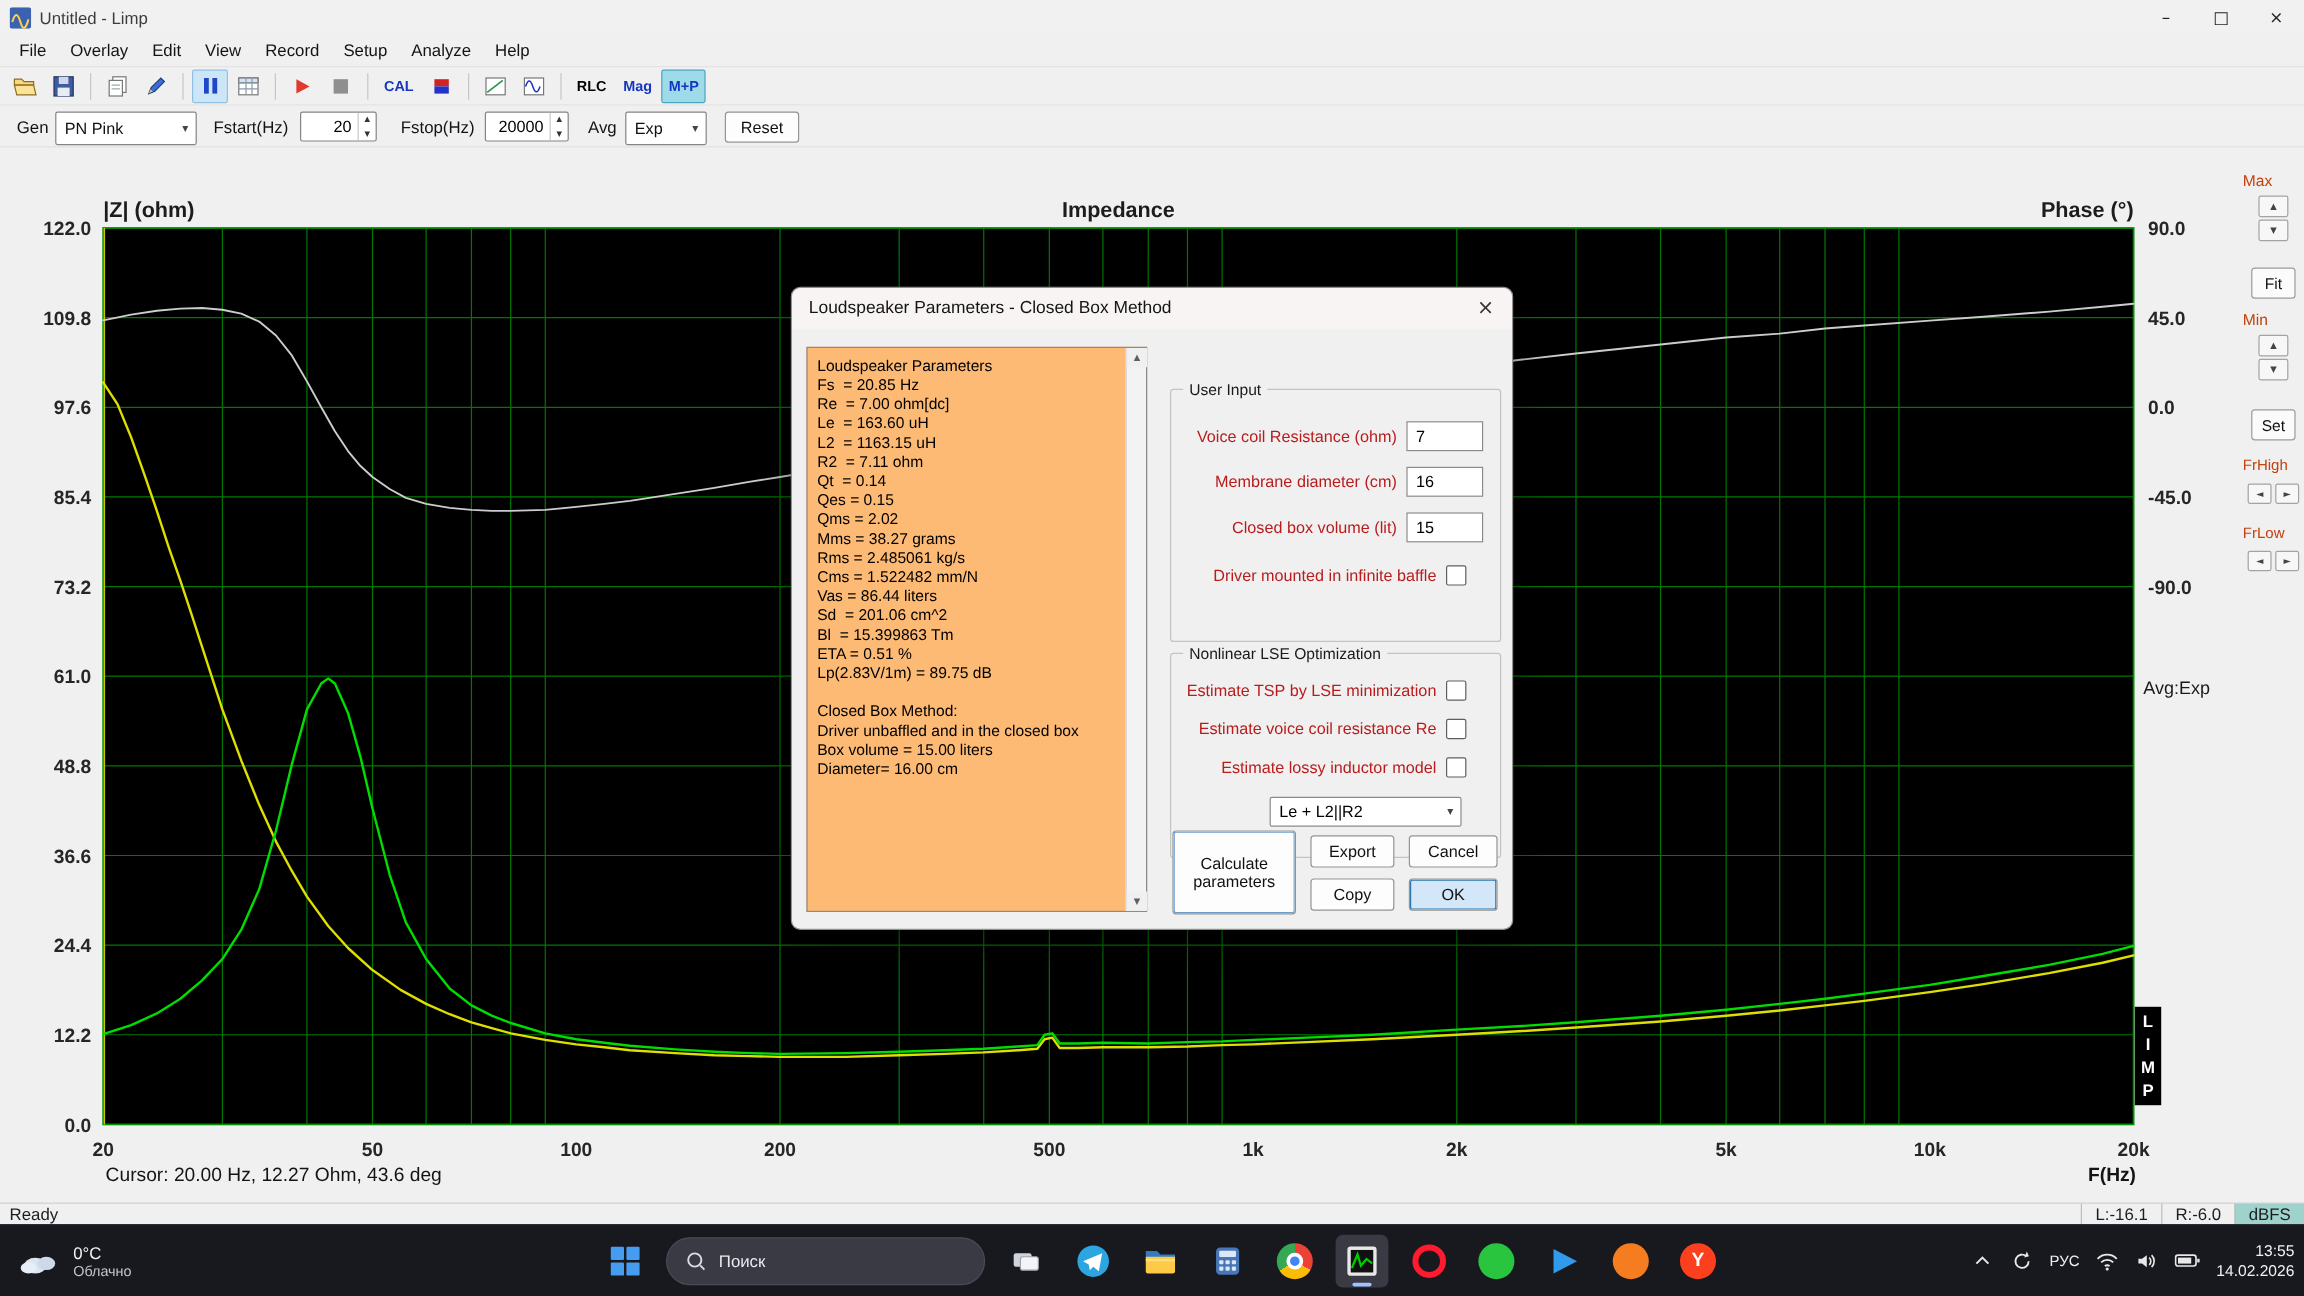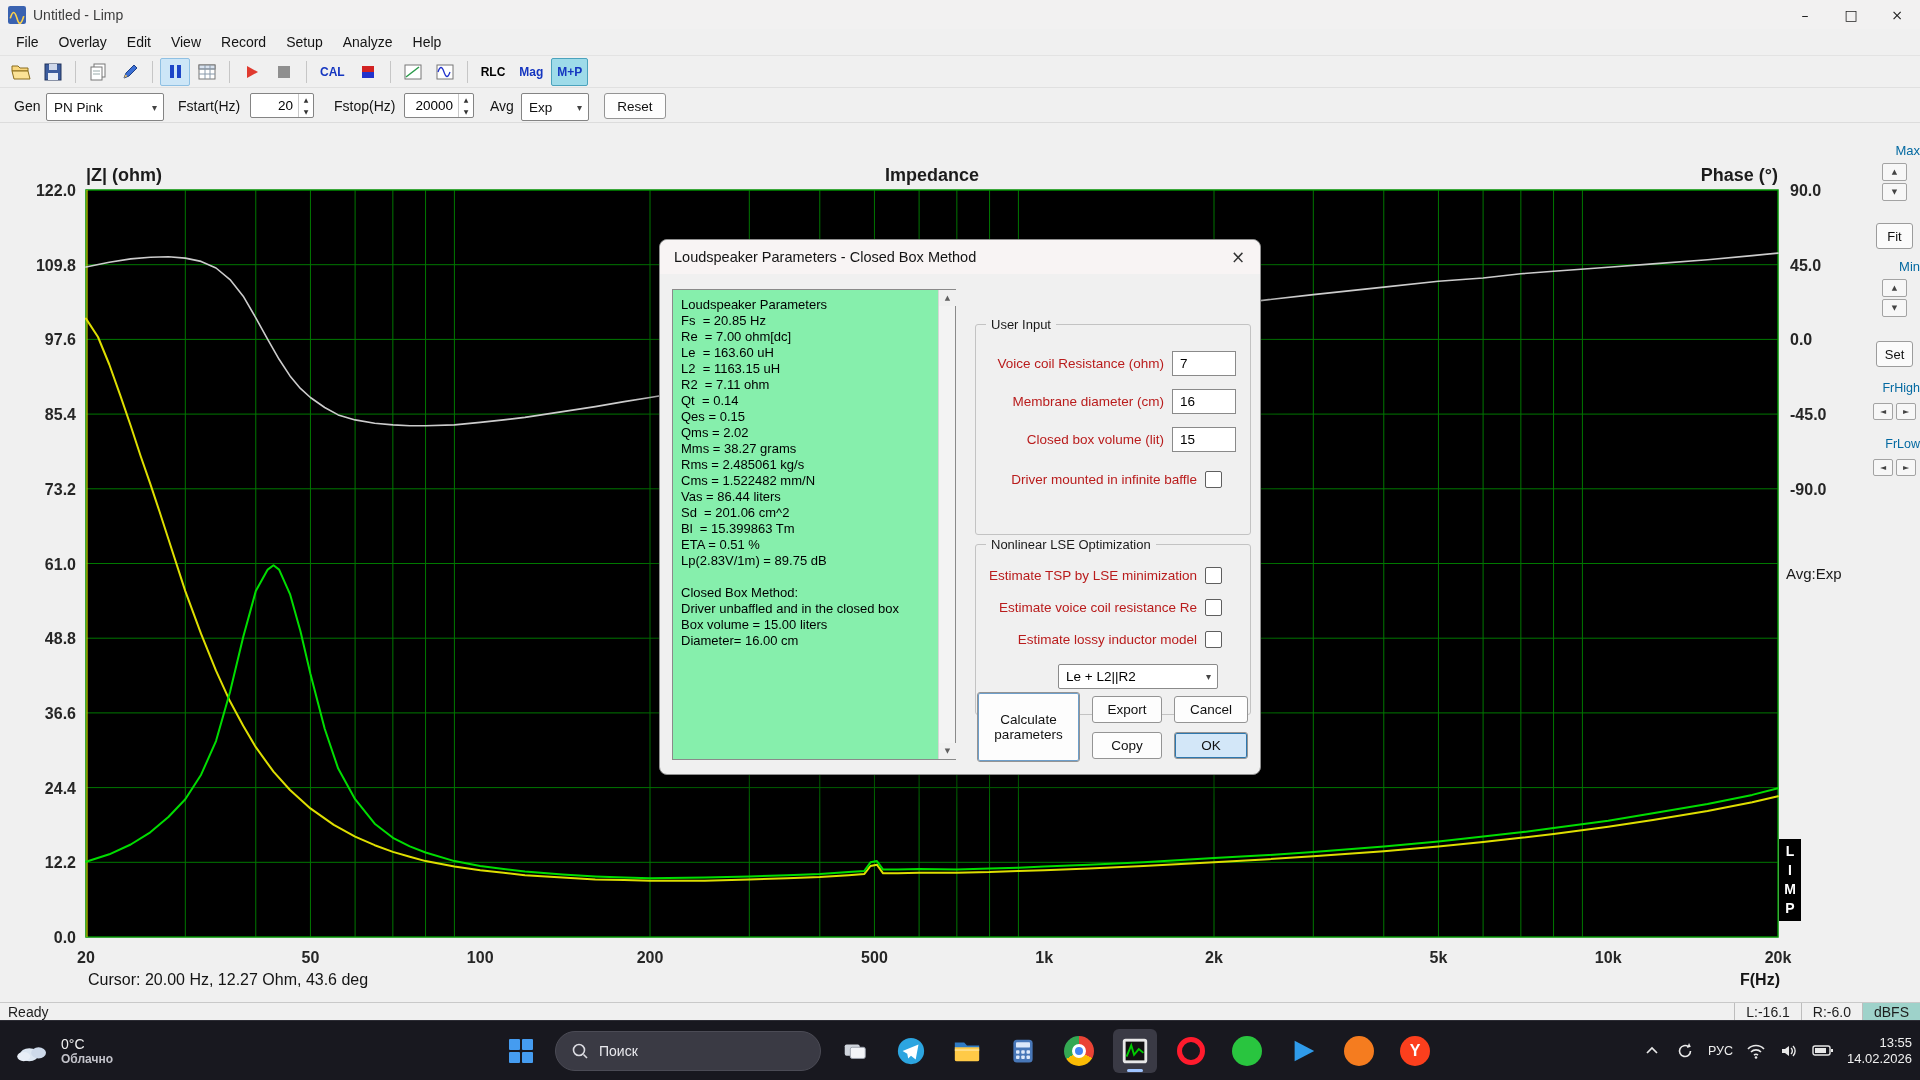--- a/index.html
+++ b/index.html
@@ -42,32 +42,32 @@
   .client { position:relative; height:879px; background:#f0f0f0; }
   #chart-svg { position:absolute; left:0; top:0; }
   .chart-label { position:absolute; top:42px; font-size:18px; font-weight:600; color:#1c1c1c; }
   .cursor-text { position:absolute; left:88px; top:848px; font-size:16px; color:#141414; }
   .fhz-label { position:absolute; left:1690px; width:90px; top:848px; font-size:16px; font-weight:600; color:#141414; text-align:right; }
   .avg-exp { position:absolute; left:1786px; top:442px; font-size:15px; color:#1a1a1a; }
   .limp-chip { position:absolute; left:1779px; top:716px; width:22px; background:#000; color:#fff; text-align:center; font-size:14px; font-weight:bold; line-height:19px; padding:3px 0; }
 
   
   .rp { position:absolute; left:1869px; top:0; width:51px; height:100%; }
-  .rp-label { position:absolute; width:100%; text-align:right; font-size:13px; color:#0369a1; }
+  .rp-label { position:absolute; width:100%; text-align:left; font-size:13px; color:#c2410c; }
   .rp-label.small { font-size:12.5px; }
   .rp-spin { position:absolute; left:13px; width:25px; height:18px; background:#f7f7f7; border:1px solid #a3a3a3; border-radius:2px; font-size:7px; color:#444; display:flex; align-items:center; justify-content:center; }
   .rp-btn { position:absolute; left:7px; width:37px; height:26px; background:#fbfbfb; border:1px solid #9c9c9c; border-radius:3px; font-size:13px; color:#111; display:flex; align-items:center; justify-content:center; }
   .rp-pair { position:absolute; left:4px; display:flex; gap:3px; }
   .rp-pair div { width:20px; height:17px; background:#f7f7f7; border:1px solid #a3a3a3; border-radius:2px; font-size:8px; color:#444; display:flex; align-items:center; justify-content:center; }
 
   
   .dialog { position:absolute; left:659px; top:116px; width:602px; height:536px; background:#f0f0f0; border:1px solid #8f8f8f; border-radius:8px; box-shadow:0 12px 34px rgba(0,0,0,.45); }
   .dlg-title { height:34px; display:flex; align-items:center; background:#f8f4f4; border-radius:8px 8px 0 0; padding-left:14px; font-size:14.5px; color:#141414; }
   .dlg-close { margin-left:auto; width:44px; height:34px; display:flex; align-items:center; justify-content:center; font-size:17px; color:#333; }
-  .listbox { position:absolute; left:12px; top:49px; width:284px; height:471px; background:#86efac; border:1px solid #8a8a8a; }
+  .listbox { position:absolute; left:12px; top:49px; width:284px; height:471px; background:#fdba74; border:1px solid #8a8a8a; }
   .lb-lines { position:absolute; left:8px; top:7px; right:24px; bottom:6px; overflow:hidden; }
   .lb-line { height:16px; font-size:13px; color:#000; white-space:pre; }
   .lb-scroll { position:absolute; right:0; top:0; width:17px; height:100%; background:#f3f3f3; border-left:1px solid #d6d6d6; }
   .lb-arrow { position:absolute; left:0; width:17px; height:16px; display:flex; align-items:center; justify-content:center; font-size:7px; color:#606060; background:#f0f0f0; }
   .group { position:absolute; border:1px solid #c3c3c3; border-radius:3px;margin-top:37px; }
   .group-label { position:absolute; top:-8px; left:10px; background:#f0f0f0; padding:0 5px; font-size:13px; color:#1a1a1a; }
   .ui-row { position:absolute; right:14px; display:flex; align-items:center; }
   .ui-row.chk-row { right:28px; }
   .ui-label { font-size:13.5px; color:#b91c1c; margin-right:8px; }
   .ui-input { width:64px; height:25px; background:#fff; border:1px solid #8a8a8a; font-size:13.5px; color:#000; display:flex; align-items:center; padding-left:7px; }
@@ -80,21 +80,21 @@
   .statusbar { height:18px; background:#f0f0f0; border-top:1px solid #c9c9c9; display:flex; align-items:center; font-size:14px; color:#1d1d1d; }
   .sb-ready { padding-left:8px; }
   .sb-right { margin-left:auto; display:flex; height:100%; }
   .sb-cell { display:flex; align-items:center; padding:0 11px; border-left:1px solid #bdbdbd; }
   .sb-dbfs { background:#9ed2ca; }
 
   
   .taskbar { position:relative; height:60px; background:#18181f; border-top:1px solid #2c2c34; }
   .tb-weather { position:absolute; left:0; top:0; height:100%; display:flex; align-items:center; gap:9px; padding:0 14px; }
   .wx-temp { font-size:14px; color:#f2f2f2; }
-  .wx-desc { font-size:12px; color:#c3c3ca;font-weight:bold; }
+  .wx-desc { font-size:12px; color:#c3c3ca; }
   .tb-center { position:absolute; left:499px; top:8px; display:flex; gap:12px; align-items:center; }
   .tb-app { width:44px; height:44px; border-radius:6px; display:flex; align-items:center; justify-content:center; position:relative; }
   .tb-app.active { background:#3a3a45; }
   .tb-app.active::after { content:''; position:absolute; bottom:1px; left:14px; width:16px; height:3px; border-radius:2px; background:#9fc4ff; }
   .win-logo { display:grid; grid-template-columns:11px 11px; gap:2px; }
   .win-logo i { display:block; width:11px; height:11px; background:#459cf0; border-radius:1px; }
   .tb-search { height:40px; width:266px; border-radius:20px; background:#3a3a44; border:1px solid #4b4b55; display:flex; align-items:center; gap:10px; padding:0 15px; color:#e9e9ee; font-size:14px; }
   .icon-chrome { width:30px; height:30px; border-radius:50%; background:conic-gradient(from 0deg,#ea4335 0 33%,#fbbc05 33% 66%,#34a853 66% 100%); position:relative; }
   .chrome-center { position:absolute; inset:8px; border-radius:50%; background:#4285f4; border:3px solid #fff; }
   .icon-ring { width:28px; height:28px; border-radius:50%; border:5px solid #ff1b2d; }

